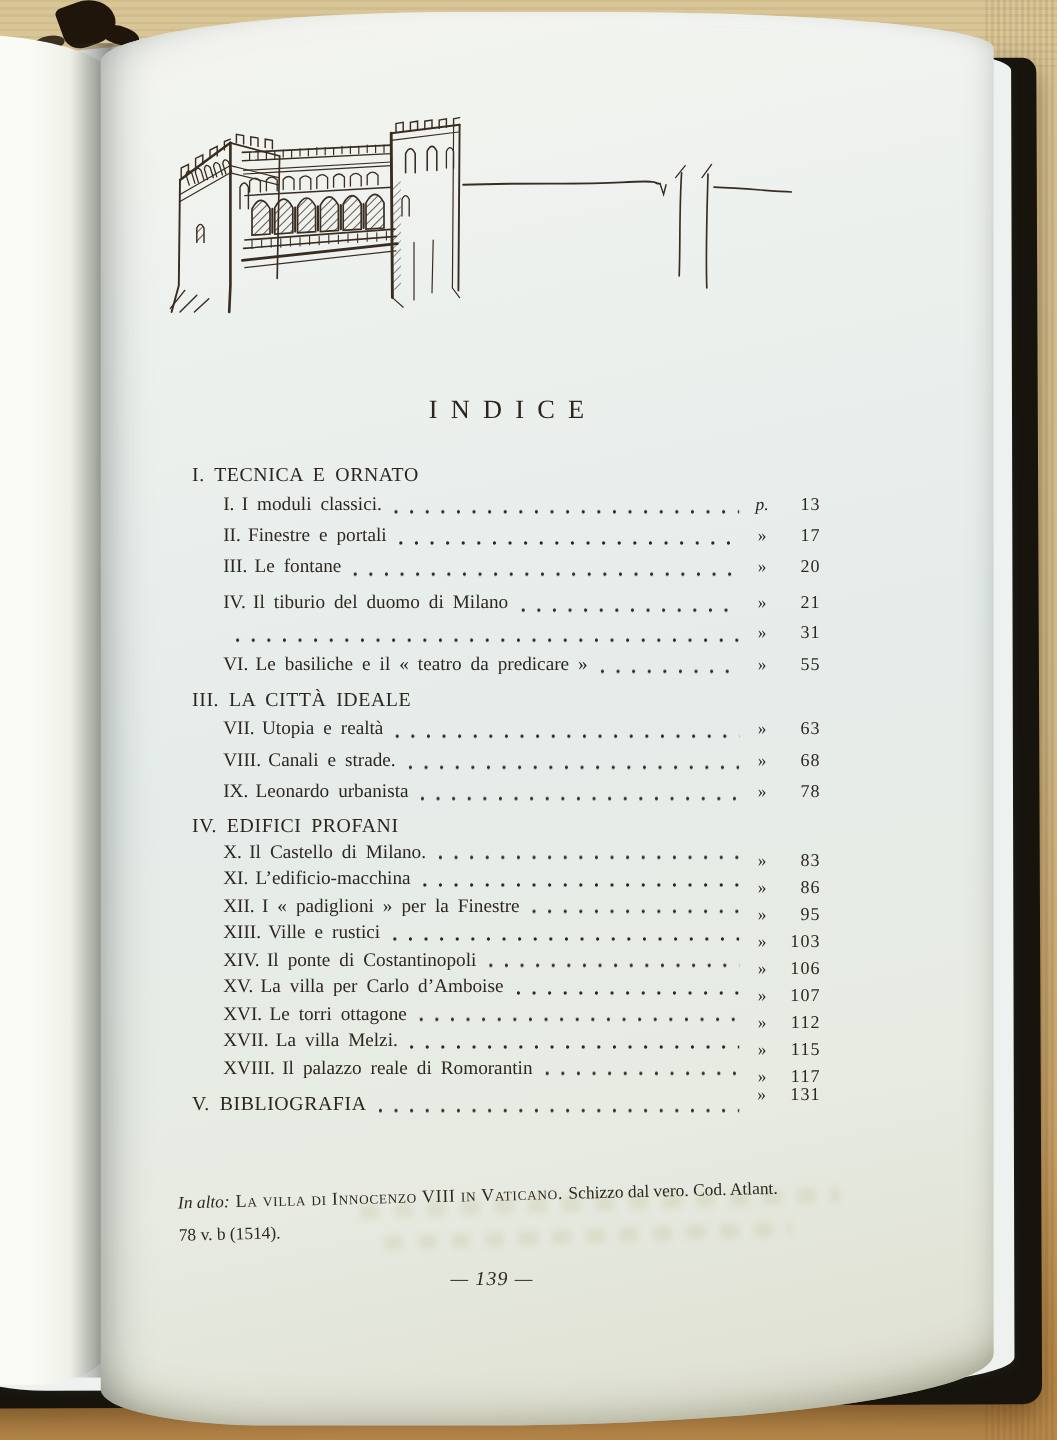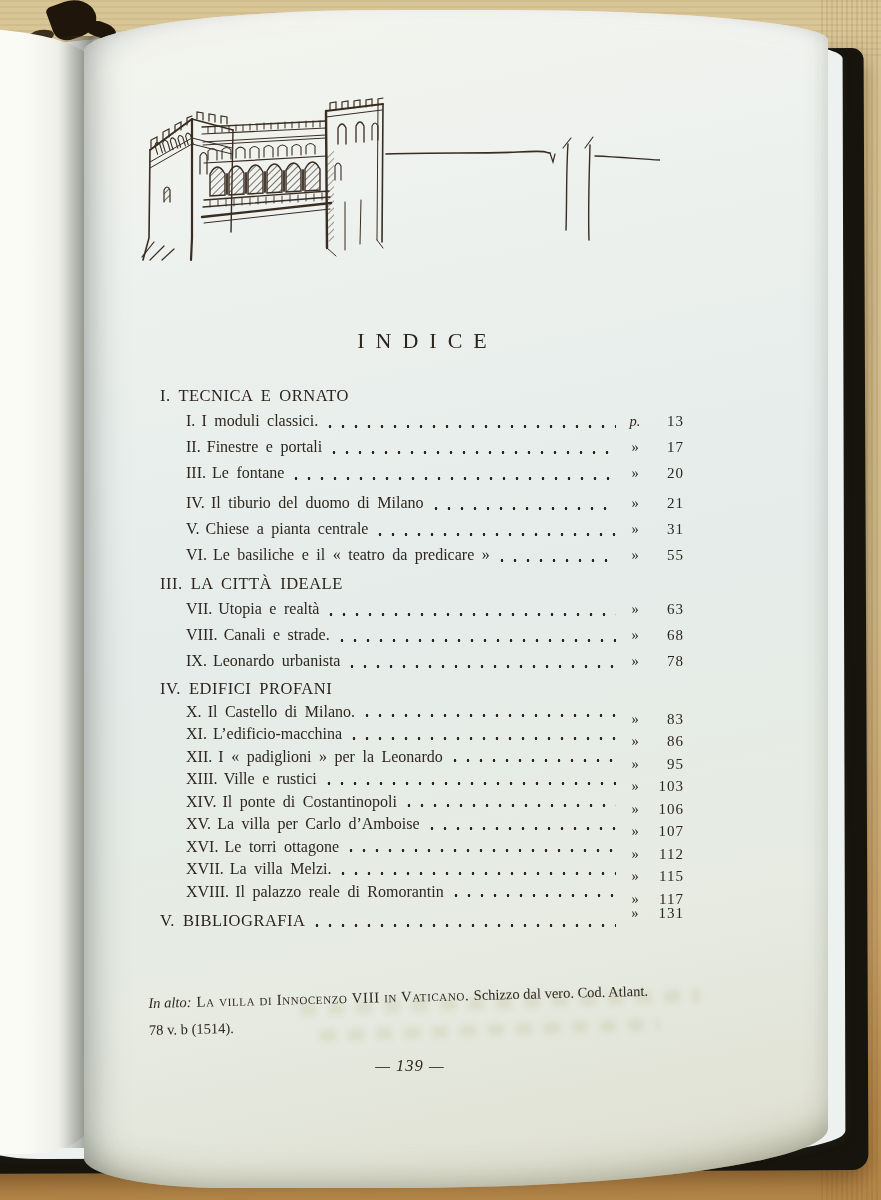--- a/index.html
+++ b/index.html
@@ -179,21 +179,20 @@
       </div>
 
       <div class="sec">
         <div class="row e">
           <span class="t"><span class="n">IV.</span><span>Il tiburio del duomo di Milano</span></span>
           <span class="leader"></span>
           <span class="ref">»</span>
           <span class="pg">21</span>
         </div>
         <div class="row e">
-          <span class="t"><span class="n">V.</span><span>Chiese a pianta centrale</span></span>
           <span class="leader"></span>
           <span class="ref">»</span>
           <span class="pg">31</span>
         </div>
         <div class="row e">
           <span class="t"><span class="n">VI.</span><span>Le basiliche e il « teatro da predicare »</span></span>
           <span class="leader"></span>
           <span class="ref">»</span>
           <span class="pg">55</span>
         </div>
@@ -233,21 +232,21 @@
           <span class="ref">»</span>
           <span class="pg">83</span>
         </div>
         <div class="row e">
           <span class="t"><span class="n">XI.</span><span>L’edificio-macchina</span></span>
           <span class="leader"></span>
           <span class="ref">»</span>
           <span class="pg">86</span>
         </div>
         <div class="row e">
-          <span class="t"><span class="n">XII.</span><span>I « padiglioni » per la Leonardo</span></span>
+          <span class="t"><span class="n">XII.</span><span>I « padiglioni » per la Finestre</span></span>
           <span class="leader"></span>
           <span class="ref">»</span>
           <span class="pg">95</span>
         </div>
         <div class="row e">
           <span class="t"><span class="n">XIII.</span><span>Ville e rustici</span></span>
           <span class="leader"></span>
           <span class="ref">»</span>
           <span class="pg">103</span>
         </div>

